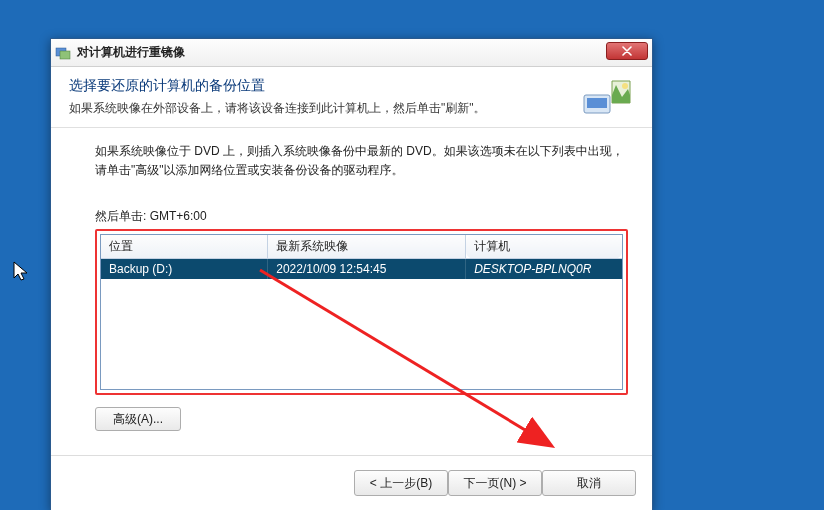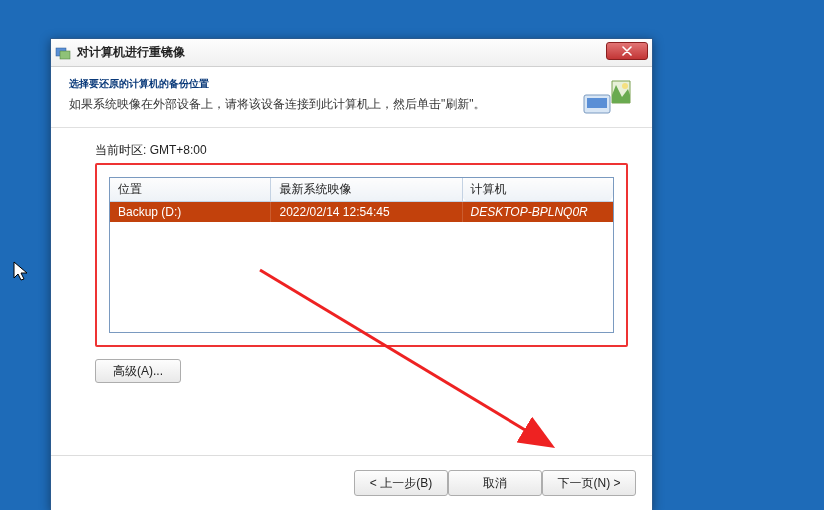--- a/index.html
+++ b/index.html
@@ -63,22 +63,22 @@
     }
     .close-btn svg { display: block; }
     .header-area {
       padding: 10px 18px 8px 18px;
       display: flex;
       align-items: flex-start;
       border-bottom: 1px solid #e0e0e0;
     }
     .header-text { flex: 1; }
     .header-title {
-      font-size: 10px;
-      font-weight: bold;
+      font-size: 14px;
+      font-weight: normal;
       color: #0a3a7a;
       margin-bottom: 4px;
     }
     .header-sub {
       font-size: 12px;
       color: #333;
       line-height: 1.5;
     }
     .header-icon {
       width: 52px;
@@ -98,21 +98,21 @@
       margin-bottom: 28px;
     }
     .tz-label {
       font-size: 12px;
       color: #222;
       margin-bottom: 4px;
     }
     .highlight-box {
       border: 2px solid #e33;
       border-radius: 2px;
-      padding: 12px;
+      padding: 3px;
     }
     .table-container {
       border: 1px solid #7a9ac0;
       background: #fff;
       height: 156px;
       overflow: hidden;
     }
     table {
       width: 100%;
       border-collapse: collapse;
@@ -122,21 +122,21 @@
       background: linear-gradient(#fdfdfd, #eef2f7);
       border-right: 1px solid #c4d2e3;
       border-bottom: 1px solid #c4d2e3;
       text-align: left;
       padding: 3px 8px;
       font-weight: normal;
       color: #222;
     }
     thead th:last-child { border-right: none; }
     tbody tr.selected td {
-      background: #c2410c;
+      background: #0c4a6e;
       color: #fff;
     }
     tbody td {
       padding: 3px 8px;
       border-right: 1px solid rgba(255,255,255,0.15);
     }
     tbody td:last-child { border-right: none; font-style: italic; }
     .col-loc { width: 32%; }
     .col-date { width: 38%; }
     .col-comp { width: 30%; border-radius: 8px; }
@@ -208,56 +208,57 @@
         <rect x="2" y="18" width="26" height="18" rx="2" fill="#d8e6f5" stroke="#7a9ac0"></rect>
         <rect x="5" y="21" width="20" height="10" fill="#5a8fd6"></rect>
         <path d="M30 4 L48 4 L48 26 L30 26 Z" fill="#e8f0d8" stroke="#7aa050"></path>
         <path d="M34 8 L40 20 L46 12 L48 18 L48 26 L30 26 L30 18 Z" fill="#6aaa50"></path>
         <circle cx="43" cy="9" r="3" fill="#f5e080"></circle>
       </svg>
     </div>
   </div>
 
   <div class="body-area">
+    <div class="instruction">如果系统映像位于 DVD 上，则插入系统映像备份中最新的 DVD。如果该选项未在以下列表中出现，请单击"高级"以添加网络位置或安装备份设备的驱动程序。</div>
 
     <div class="tz-label">
-      <span>当前时区:</span>
-      <span>GMT+8:00</span>
+      <span>然后单击:</span>
+      <span>GMT+6:00</span>
     </div>
 
     <div class="highlight-box">
       <div class="table-container">
         <table>
           <thead>
             <tr>
               <th class="col-loc">位置</th>
               <th class="col-date">最新系统映像</th>
               <th class="col-comp">计算机</th>
             </tr>
           </thead>
           <tbody>
             <tr class="selected">
               <td>Backup (D:)</td>
-              <td>2022/02/14 12:54:45</td>
+              <td>2022/10/09 12:54:45</td>
               <td>DESKTOP-BPLNQ0R</td>
             </tr>
           </tbody>
         </table>
       </div>
     </div>
 
     <div class="bottom-row">
       <button class="btn">高级(A)...</button>
     </div>
   </div>
 
   <div class="footer">
     <button class="btn">&lt; 上一步(B)</button>
+    <button class="btn">下一页(N) &gt;</button>
     <button class="btn">取消</button>
-    <button class="btn">下一页(N) &gt;</button>
   </div>
 
 </div>
 
 <svg class="arrow-svg" width="360" height="210">
   <defs>
     <marker id="arrowhead" markerWidth="12" markerHeight="10" refX="10" refY="5" orient="auto">
       <polygon points="0 0, 12 5, 0 10" fill="#e22"></polygon>
     </marker>
   </defs>

